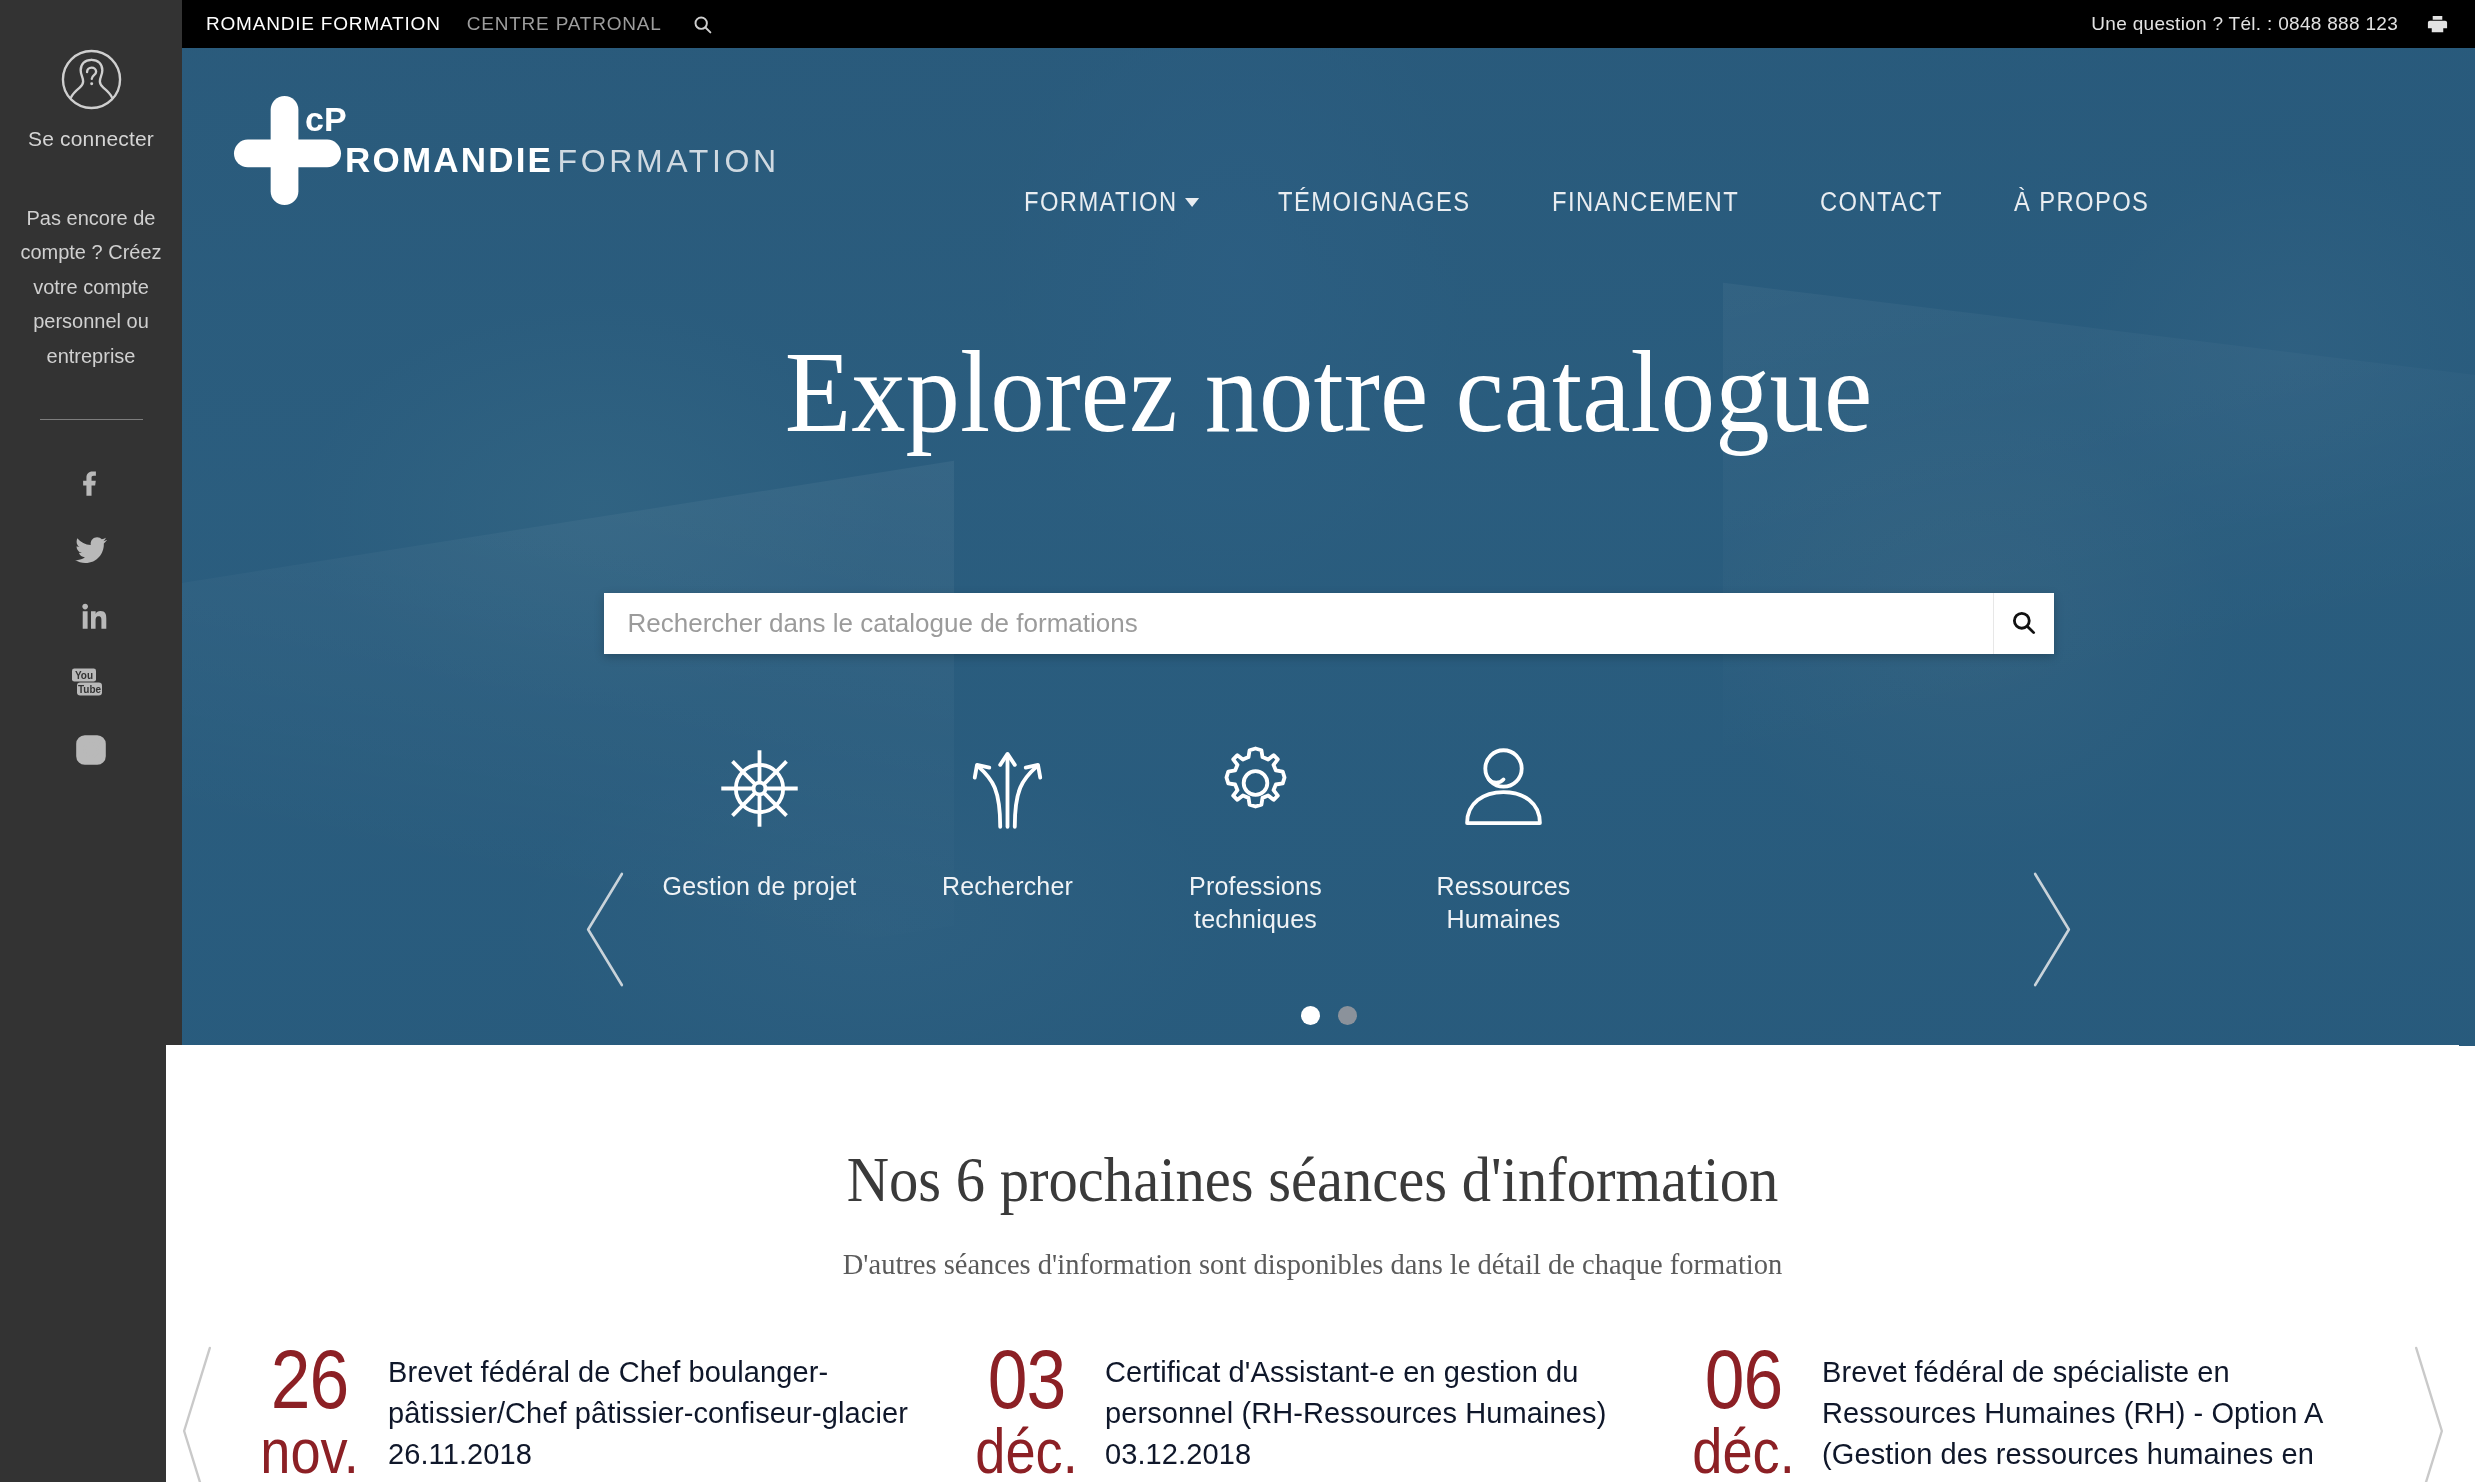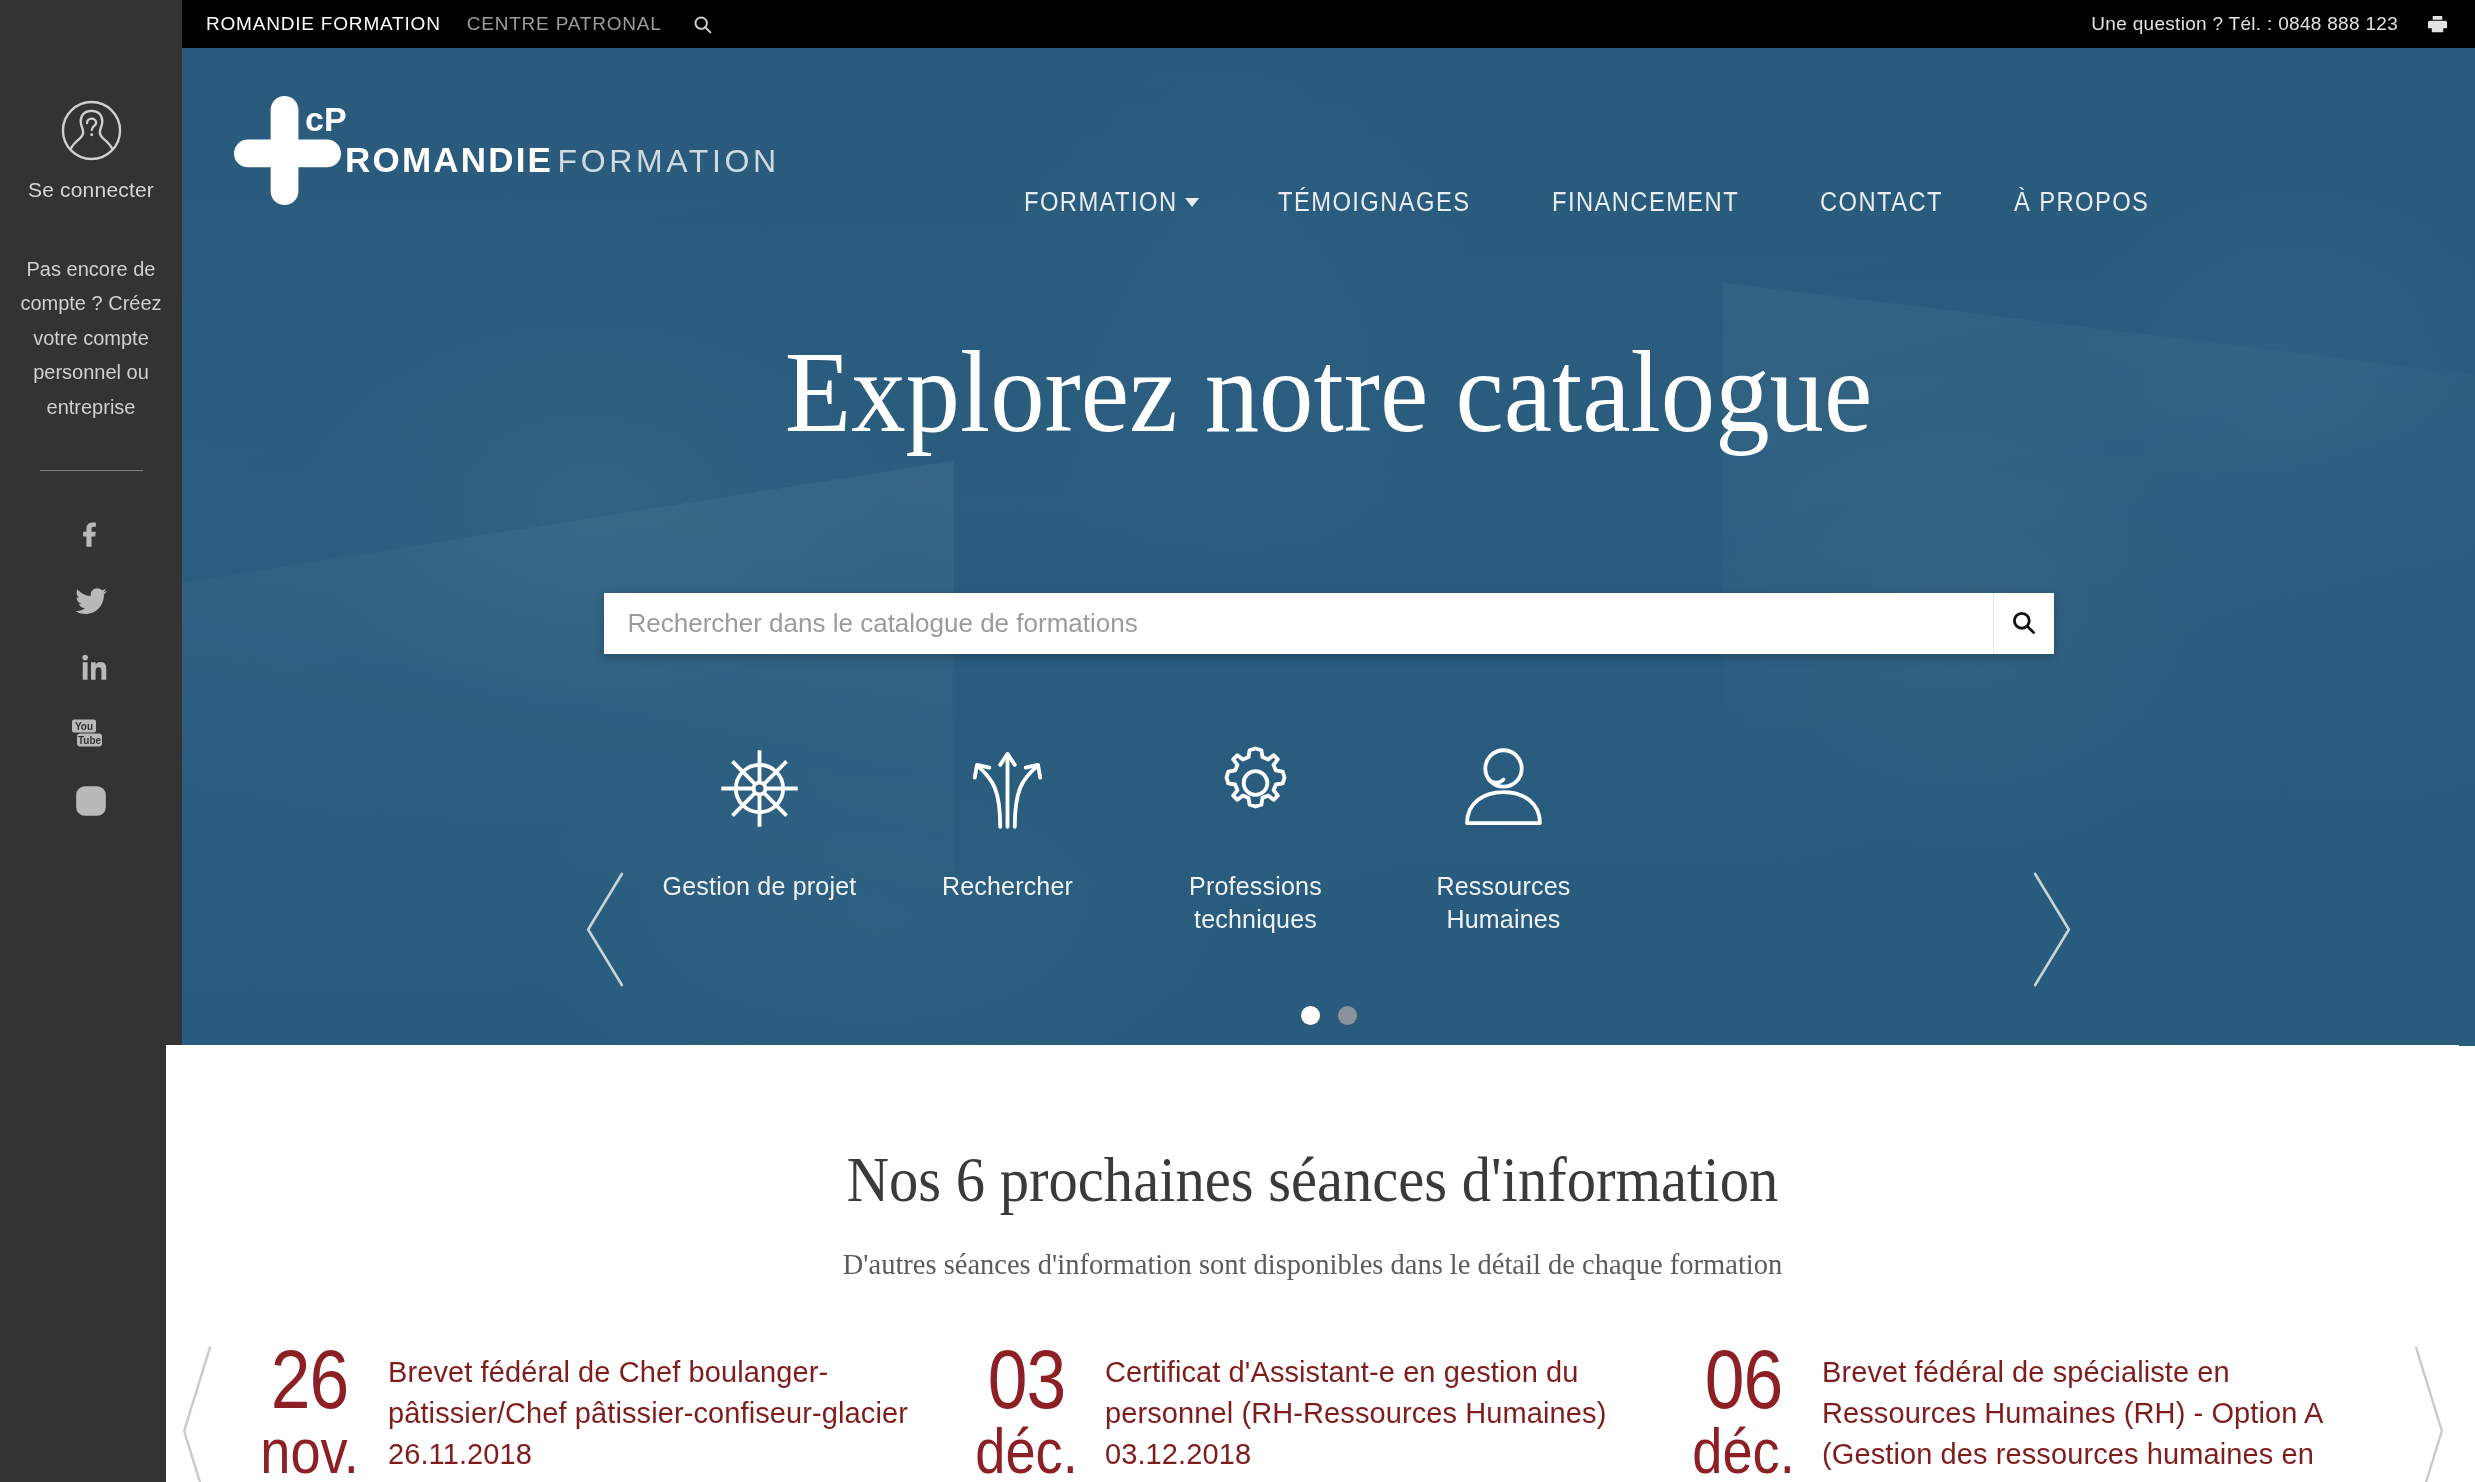--- a/index.html
+++ b/index.html
@@ -10,21 +10,21 @@
     background:#ffffff;
     -webkit-font-smoothing:antialiased;
   }
   .page { position:relative; width:2475px; height:1482px; overflow:hidden; }
 
   
   .sidebar {
     position:absolute; left:0; top:0; width:182px; height:1482px;
     background:#333333; color:#cfcfcf;
     display:flex; flex-direction:column; align-items:center;
-    padding-top:99px;
+    padding-top:48px;
   }
   .sb-account { display:flex; flex-direction:column; align-items:center; }
   .sb-avatar-icon { width:63px; height:63px; display:block; }
   .sb-login-label {
     margin-top:16px; font-size:21px; color:#d5d5d5; letter-spacing:0.2px;
     font-family:"Liberation Sans", sans-serif;
   }
   .sb-create {
     margin-top:50px; width:150px; text-align:center;
     font-size:20px; line-height:1.72; color:#d0d0d0;
@@ -183,21 +183,21 @@
   .cards-track { flex:1 1 auto; display:flex; justify-content:space-between; padding:0 14px; }
   .card { display:flex; align-items:flex-start; width:713px; cursor:pointer; }
   .card-date {
     flex:0 0 auto; width:141px; text-align:center; color:#8c2025;
     font-family:"Liberation Sans Narrow","Liberation Sans", sans-serif;
   }
   .card-day { font-size:83px; line-height:.92; letter-spacing:-1px; transform:scaleX(.86); display:block; }
   .card-mon { font-size:63px; line-height:1.06; transform:scaleX(.86); display:block; }
   .card-body { flex:1 1 auto; padding-left:8px; padding-top:10px; }
   .card-title {
-    font-size:29px; line-height:1.42; color:#7f1d1d; letter-spacing:0.1px;
+    font-size:29px; line-height:1.42; color:#0f172a; letter-spacing:0.1px;
   }
   .card-meta { margin-top:4px; font-size:28px; color:#9a9a9a; line-height:1.4; white-space:nowrap; }
 </style>
 </head>
 <body>
 
 <div class="page">
 
   <aside class="sidebar">
 

